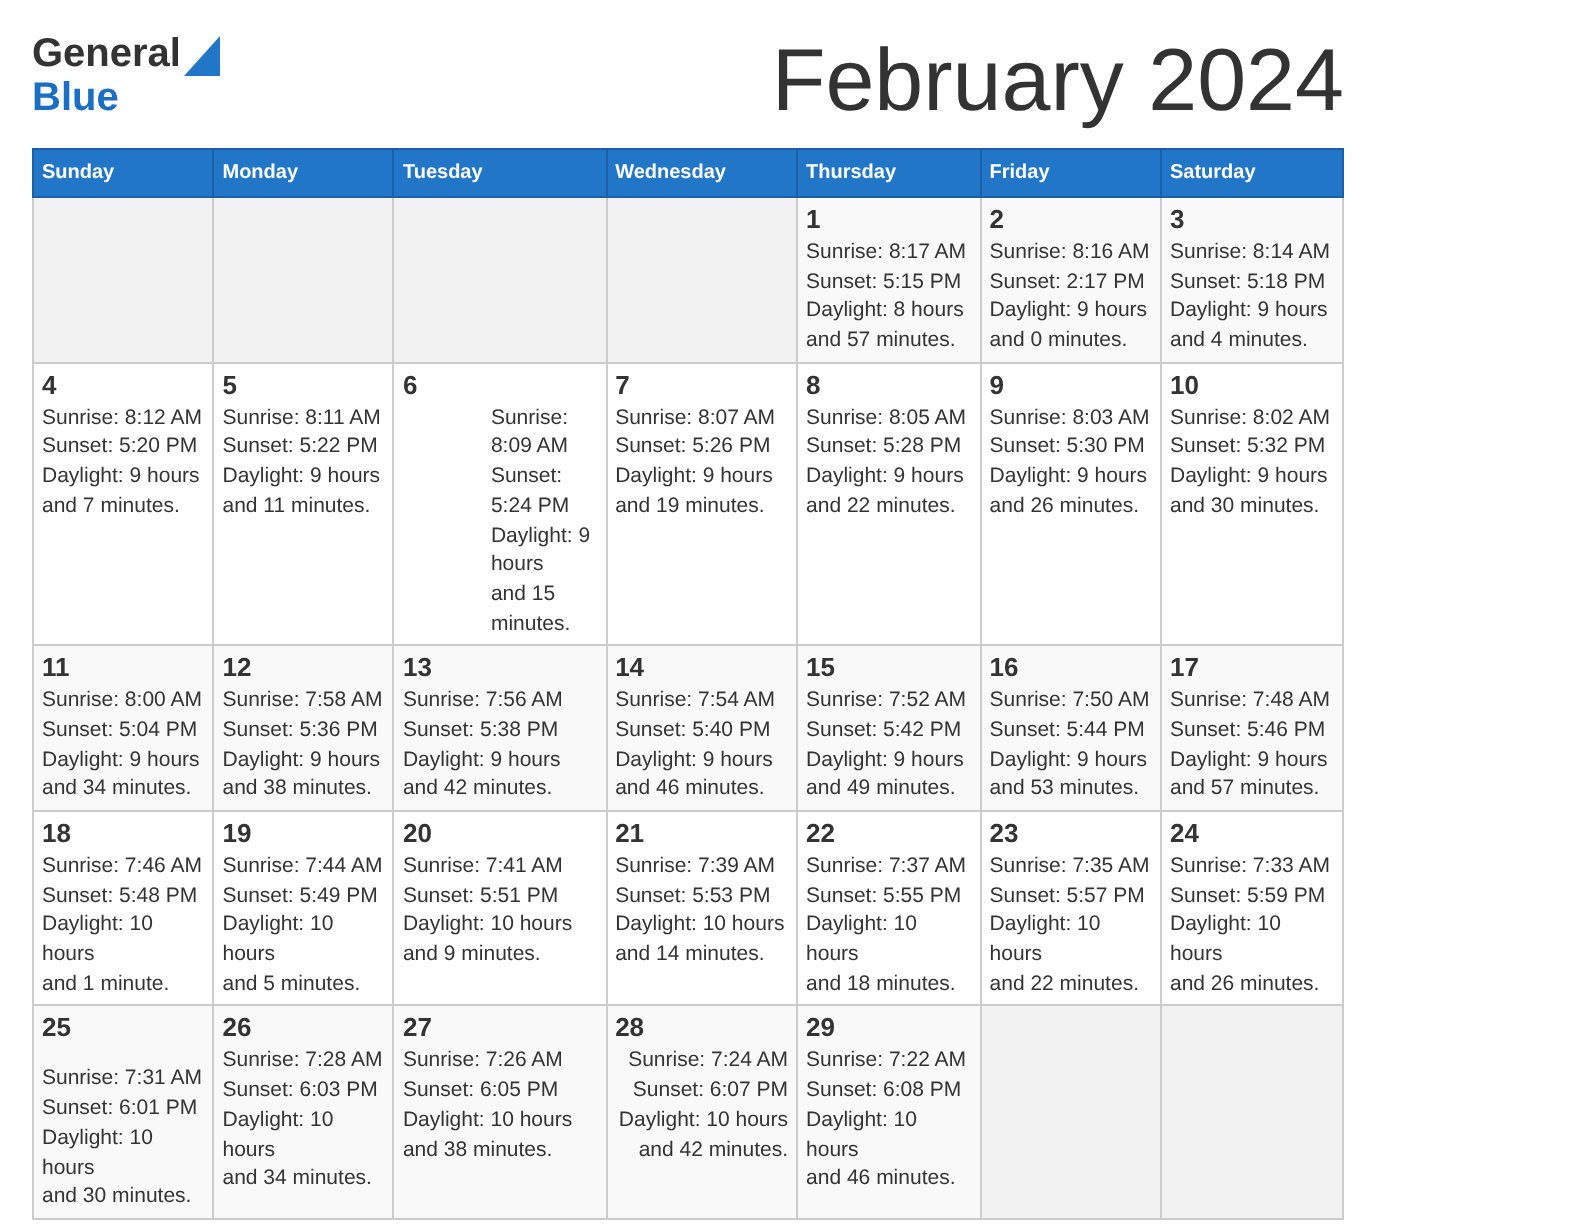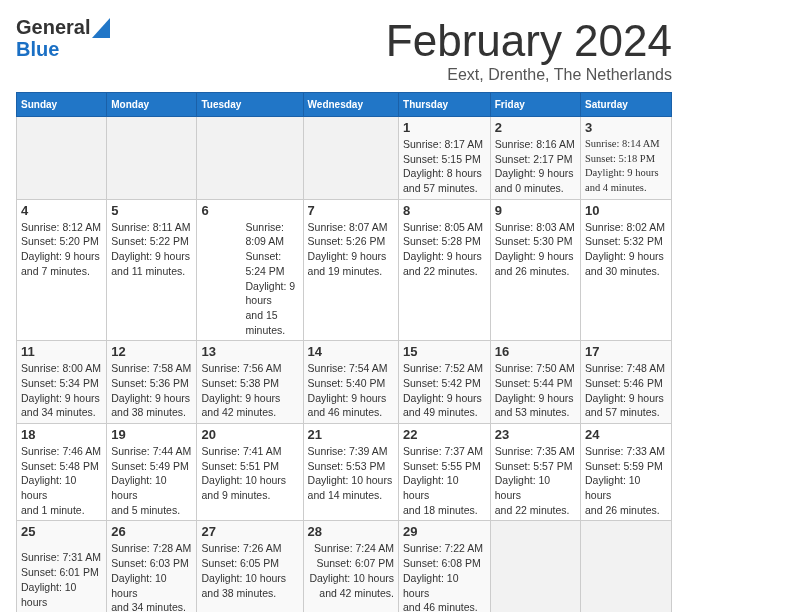--- a/index.html
+++ b/index.html
@@ -98,21 +98,20 @@
         </div>
         <div style="margin-left:2px;margin-top:2px;">
           <svg width="18" height="20" viewBox="0 0 18 20">
             <polygon points="0,20 18,20 18,0" fill="#2176c7"></polygon>
           </svg>
         </div>
       </div>
     </div>
     <div class="title-block">
       <div class="month-title">February 2024</div>
-      <div class="location-title">Eext, Drenthe, The Netherlands</div>
     </div>
   </div>
 
   <table class="calendar">
     <thead>
       <tr>
         <th>Sunday</th>
         <th>Monday</th>
         <th>Tuesday</th>
         <th>Wednesday</th>
@@ -136,21 +135,21 @@
           </td>
           <td>
             <span class="day-number">2</span>
             <div class="day-info" style="white-space: pre-line;">Sunrise: 8:16 AM
 Sunset: 2:17 PM
 Daylight: 9 hours
 and 0 minutes.</div>
           </td>
           <td>
             <span class="day-number">3</span>
-            <div class="day-info" style="white-space: pre-line; font-family: Liberation Serif, serif;">Sunrise: 8:14 AM
+            <div class="day-info" style="white-space: pre-line;">Sunrise: 8:14 AM
 Sunset: 5:18 PM
 Daylight: 9 hours
 and 4 minutes.</div>
           </td>
         </tr>
         <tr>
           <td>
             <span class="day-number">4</span>
             <div class="day-info" style="white-space: pre-line;">Sunrise: 8:12 AM
 Sunset: 5:20 PM
@@ -197,21 +196,21 @@
             <div class="day-info" style="white-space: pre-line;">Sunrise: 8:02 AM
 Sunset: 5:32 PM
 Daylight: 9 hours
 and 30 minutes.</div>
           </td>
         </tr>
         <tr>
           <td>
             <span class="day-number">11</span>
             <div class="day-info" style="white-space: pre-line;">Sunrise: 8:00 AM
-Sunset: 5:34 PM
+Sunset: 5:04 PM
 Daylight: 9 hours
 and 34 minutes.</div>
           </td>
           <td>
             <span class="day-number">12</span>
             <div class="day-info" style="white-space: pre-line;">Sunrise: 7:58 AM
 Sunset: 5:36 PM
 Daylight: 9 hours
 and 38 minutes.</div>
           </td>

